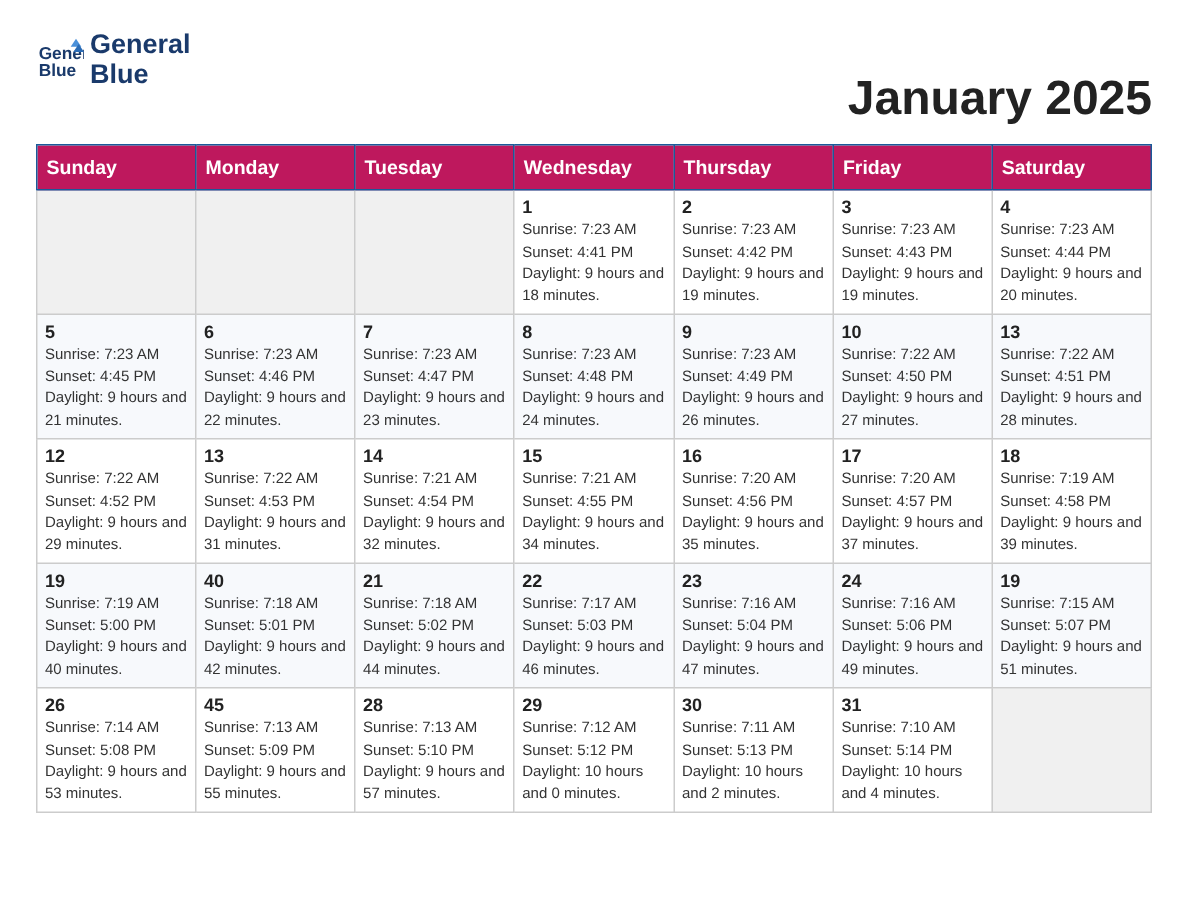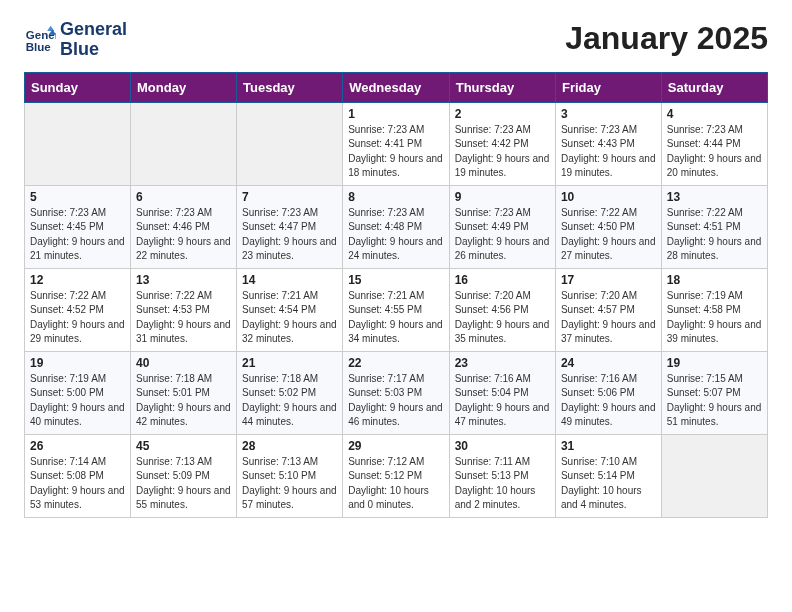--- a/index.html
+++ b/index.html
@@ -26,38 +26,39 @@
       font-weight: bold;
       color: #1a3a6b;
       line-height: 1.1;
     }
     .logo-icon {
       width: 32px;
       height: 32px;
     }
     .title-block {
       text-align: right;
+      margin-top: 27px;
     }
     .month-title {
       font-size: 32px;
       font-weight: bold;
       color: #222;
     }
     .location {
       font-size: 14px;
       color: #444;
       margin-top: 2px;
     }
     .calendar {
       width: 100%;
       border-collapse: collapse;
       border: 1px solid #ccc;
     }
     .calendar th {
-      background-color: #701a75;
+      background-color: #be185d;
       color: #fff;
       font-size: 13px;
       font-weight: bold;
       padding: 7px 6px;
       text-align: left;
       border: 1px solid #1a5a9a;
     }
     .calendar td {
       vertical-align: top;
       border: 1px solid #ccc;

